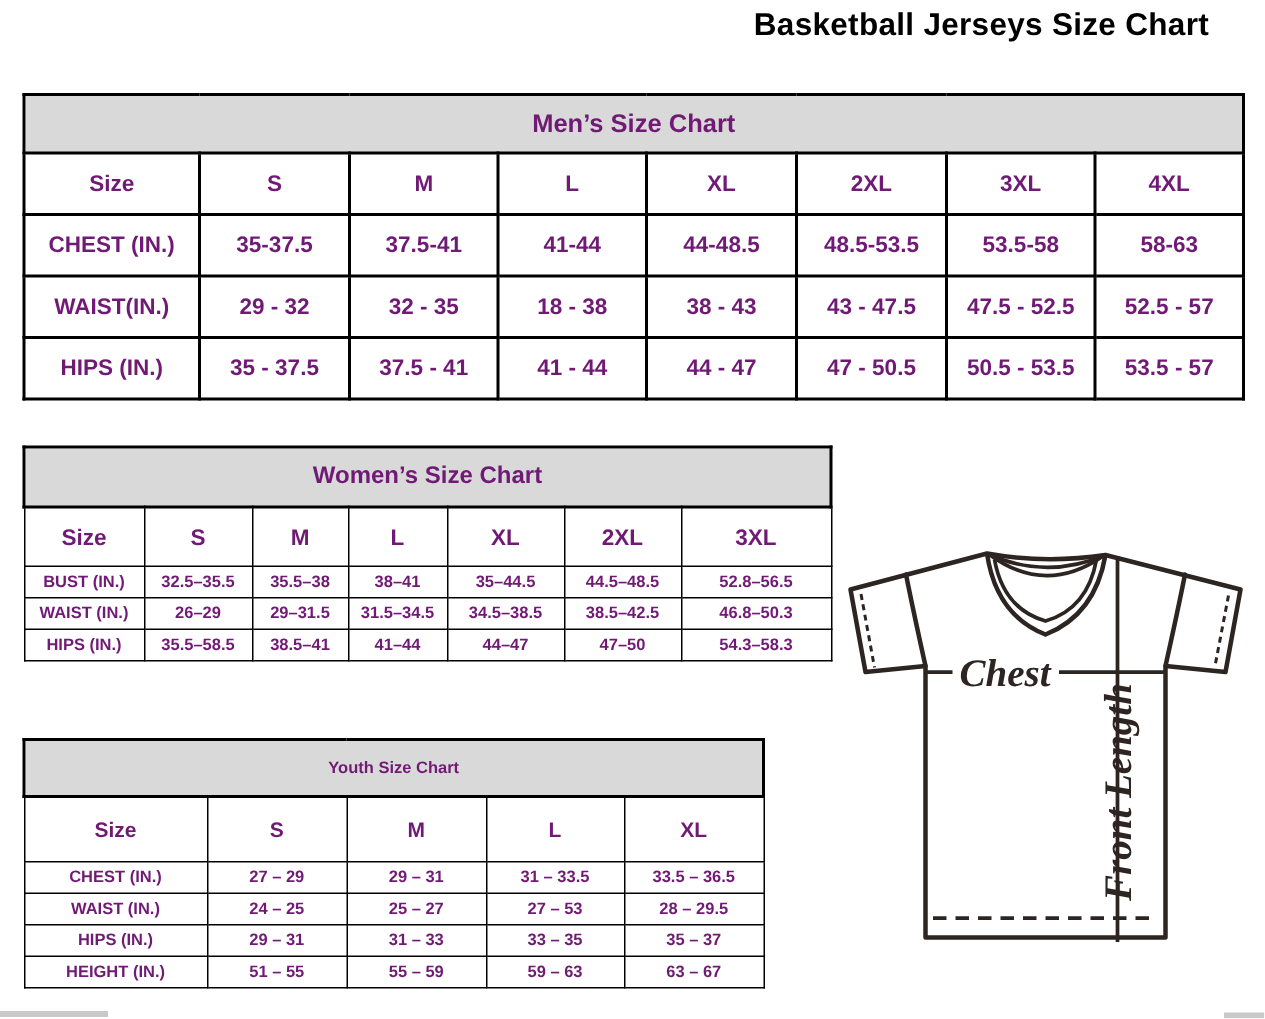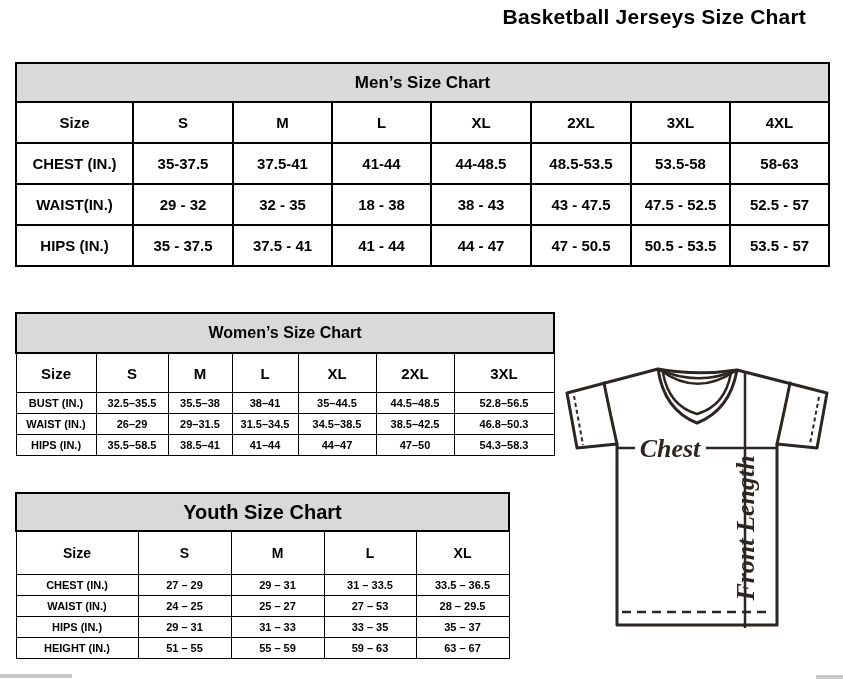--- a/index.html
+++ b/index.html
@@ -6,39 +6,39 @@
   #stage{
     position:relative;width:843px;height:679px;background:#fff;overflow:hidden;
     font-family:"Liberation Sans",sans-serif;color:#000;
   }
   .page-title{
     position:absolute;left:0;top:5px;width:806px;text-align:right;
     font-size:21px;font-weight:bold;letter-spacing:.2px;
   }
   table.sizetbl{
     position:absolute;border-collapse:collapse;table-layout:fixed;
-    font-weight:bold;text-align:center;color:#000000;background:#fff;
+    font-weight:bold;text-align:center;color:#701a75;background:#fff;
   }
   table.sizetbl td{border:2px solid #000;padding:0;overflow:hidden;white-space:nowrap;}
   table.sizetbl .title-row td{background:#d9d9d9;}
   
   #mens{left:15px;top:62px;}
   #mens .title-row td{height:37px;font-size:17px;}
   #mens .head-row td{height:39px;font-size:15px;}
   #mens .data-row td{height:39px;font-size:15px;}
   
-  #womens{left:15px;top:312px;}
+  #womens{left:15px;top:297px;}
   #womens td{border-width:1.5px;}
   #womens .title-row td{height:38px;font-size:16px;border-width:2px;}
   #womens .head-row td{height:38px;font-size:15px;}
   #womens .data-row td{height:20px;font-size:11px;}
   
   #youth{left:15px;top:492px;}
   #youth td{border-width:1.5px;}
-  #youth .title-row td{height:36px;font-size:20px;border-width:2px;}
+  #youth .title-row td{height:36px;font-size:11px;border-width:2px;}
   #youth .head-row td{height:42px;font-size:14px;}
   #youth .data-row td{height:20px;font-size:11px;}
   
   #jersey{position:absolute;left:560px;top:360px;}
   .measure-label{
     font-family:"Liberation Serif","DejaVu Serif",serif;
     font-style:italic;font-weight:bold;
   }
   
   .scroll-frag{position:absolute;background:#c9c9c9;height:4px;}

